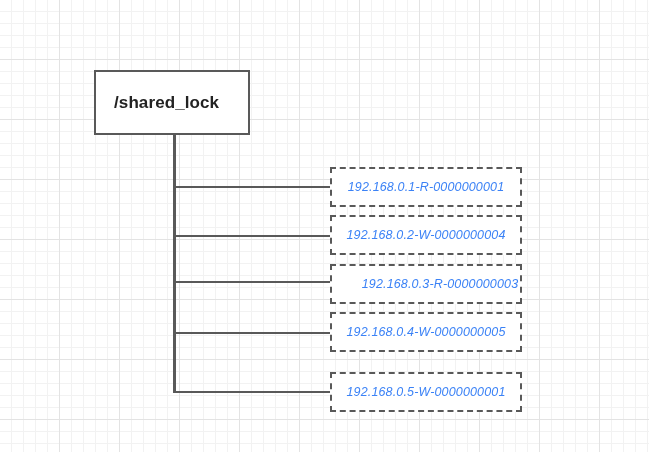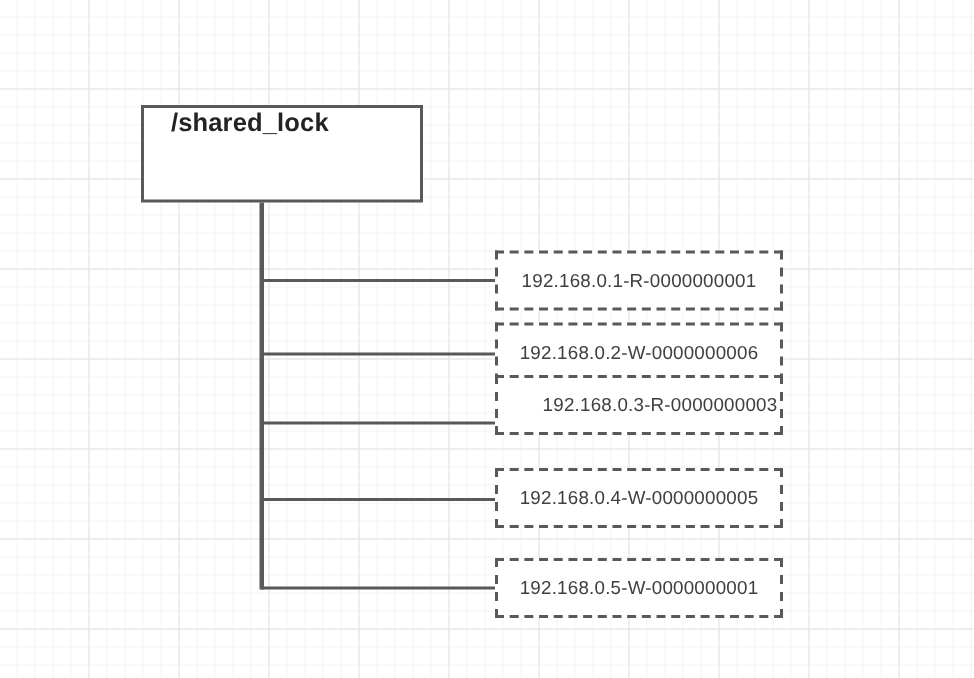--- a/index.html
+++ b/index.html
@@ -26,27 +26,27 @@
       12px 12px;
     background-position: -1px -1px, -1px -1px, -1px -1px, -1px -1px;
     font-family: "Liberation Sans", sans-serif;
   }
 
   
   .root-node {
     position: absolute;
     left: 94px;
     top: 70px;
-    width: 188px;
+    width: 156px;
     height: 65px;
     box-sizing: border-box;
     border: 2px solid #595959;
     background: #ffffff;
     display: flex;
-    align-items: flex-start;
+    align-items: center;
     padding-left: 18px;
   }
   .root-label {
     font-size: 17px;
     font-weight: bold;
     color: #232323;
     letter-spacing: 0.1px;
     white-space: nowrap;
   }
 
@@ -73,23 +73,24 @@
     width: 192px;
     box-sizing: border-box;
     border: 2px dashed #595959;
     background: #ffffff;
     display: flex;
     align-items: center;
     justify-content: center;
   }
   .leaf-label {
     font-size: 12.5px;
-    color: #404040;
+    color: #3b82f6;
     white-space: nowrap;
     letter-spacing: 0.15px;
+    font-style: italic;
   }
 </style>
 </head>
 <body>
 
 <div id="canvas">
 
   <div class="root-node">
     <span class="root-label">/shared_lock</span>
   </div>
@@ -100,24 +101,24 @@
   <div class="branch" style="top:235px; width:158px;"></div>
   <div class="branch" style="top:281px; width:158px;"></div>
   <div class="branch" style="top:332px; width:158px;"></div>
   <div class="branch" style="top:391px; width:158px;"></div>
 
   <div class="leaf-node" style="top:167px; height:40px;">
     <span class="leaf-label">192.168.0.1-R-0000000001</span>
   </div>
 
   <div class="leaf-node" style="top:215px; height:40px;">
-    <span class="leaf-label">192.168.0.2-W-0000000006</span>
+    <span class="leaf-label">192.168.0.2-W-0000000004</span>
   </div>
 
-  <div class="leaf-node" style="top:250px; height:40px;padding-left:28px;">
+  <div class="leaf-node" style="top:264px; height:40px;padding-left:28px;">
     <span class="leaf-label">192.168.0.3-R-0000000003</span>
   </div>
 
   <div class="leaf-node" style="top:312px; height:40px;">
     <span class="leaf-label">192.168.0.4-W-0000000005</span>
   </div>
 
   <div class="leaf-node" style="top:372px; height:40px;">
     <span class="leaf-label">192.168.0.5-W-0000000001</span>
   </div>

